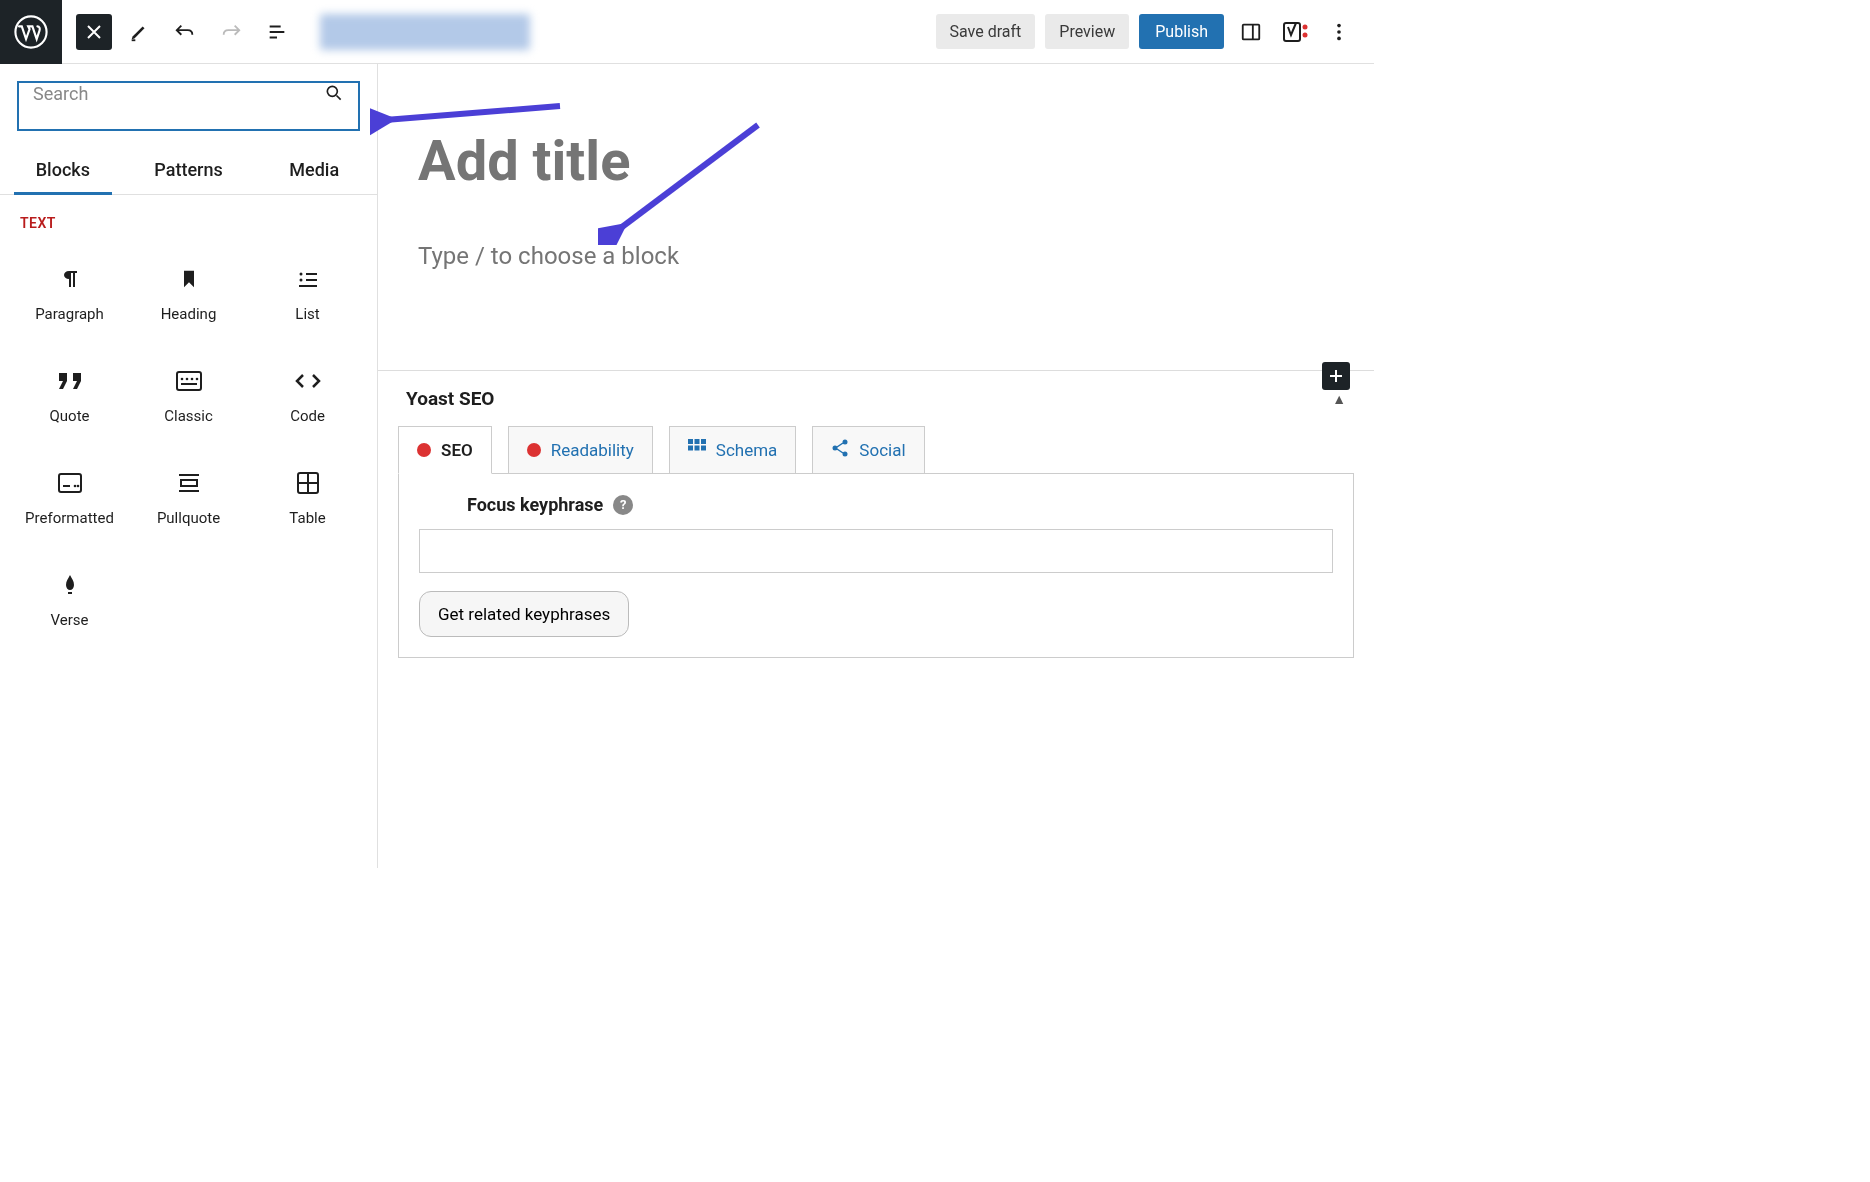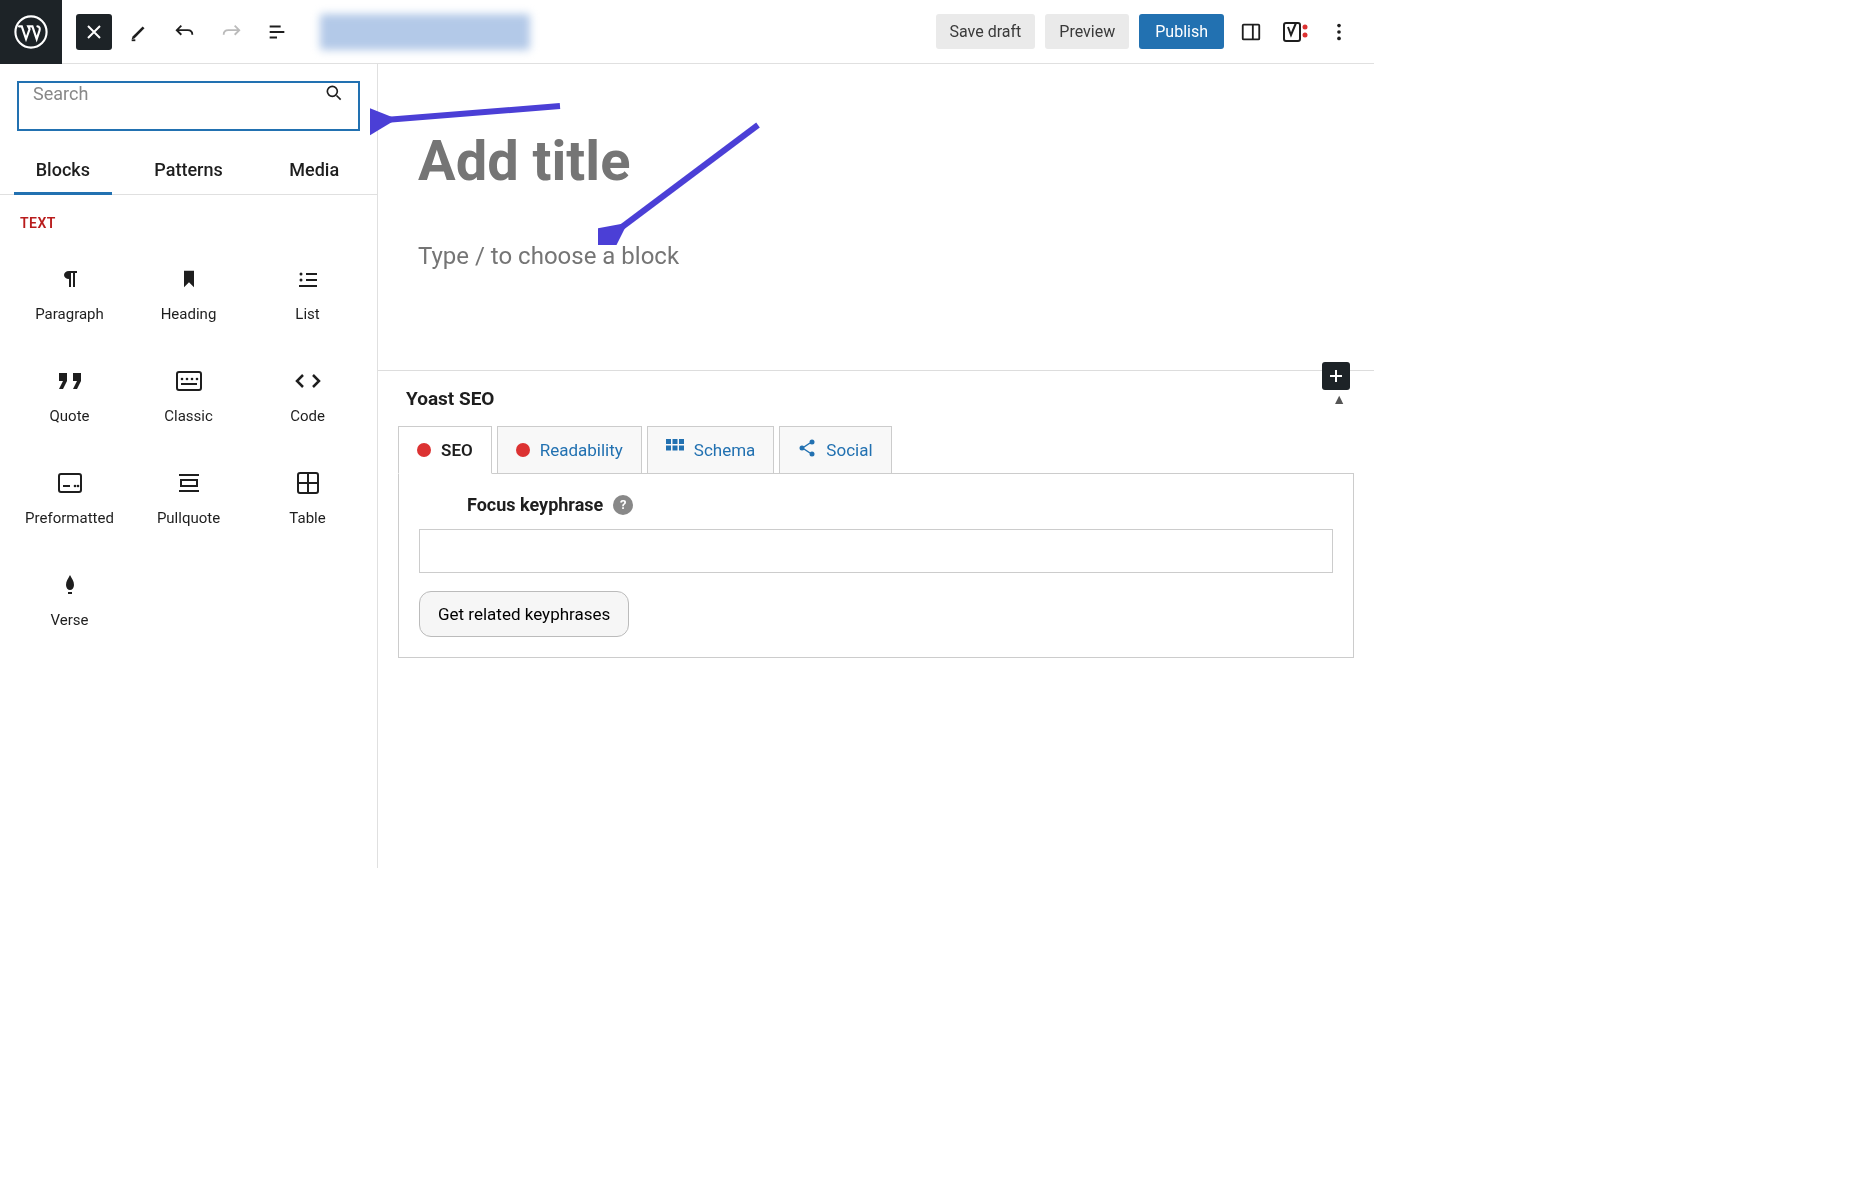--- a/index.html
+++ b/index.html
@@ -42,21 +42,21 @@
 .editor-content { padding: 64px 40px 30px 40px; }
 .title-input { font-size: 56px; font-weight: 700; color: #888; border: none; outline: none; width: 100%; }
 .body-input { font-size: 24px; color: #777; margin-top: 48px; border: none; outline: none; width: 100%; }
 .add-block-btn { position: absolute; right: 24px; top: 298px; width: 28px; height: 28px; background: #1d2327; border-radius: 3px; display: flex; align-items: center; justify-content: center; cursor: pointer; }
 
 
 .yoast { border-top: 1px solid #ddd; padding: 0; margin-top: 70px; }
 .yoast-header { display: flex; align-items: center; justify-content: space-between; padding: 16px 28px; }
 .yoast-title { font-size: 19px; font-weight: 700; color: #1e1e1e; }
 .yoast-collapse { font-size: 14px; color: #555; cursor: pointer; }
-.yoast-tabs { display: flex; gap: 5px; margin: 0 20px; }
+.yoast-tabs { display: flex; gap: 16px; margin: 0 20px; }
 .yoast-tab { display: flex; align-items: center; gap: 10px; padding: 12px 18px; border: 1px solid #ccc; font-size: 17px; cursor: pointer; background: #f8f8f8; }
 .yoast-tab.active { background: #fff; border-bottom-color: #fff; color: #1e1e1e; font-weight: 600; position: relative; z-index: 2; }
 .yoast-tab:not(.active) { color: #2271b1; }
 .dot-red { width: 14px; height: 14px; border-radius: 50%; background: #dc3232; }
 .schema-ico { color: #2271b1; font-size: 16px; }
 .yoast-body { border: 1px solid #ccc; margin: -1px 20px 0 20px; padding: 20px; }
 .keyphrase-row { display: flex; align-items: center; gap: 10px; margin-bottom: 14px; margin-left: 48px; }
 .keyphrase-label { font-size: 18px; font-weight: 700; color: #1e1e1e; }
 .help-circle { width: 20px; height: 20px; border-radius: 50%; background: #888; color: #fff; font-size: 13px; font-weight: 700; display: flex; align-items: center; justify-content: center; }
 .keyphrase-input { width: 100%; height: 44px; border: 1px solid #ccc; padding: 0 10px; font-size: 15px; margin-bottom: 18px; }

